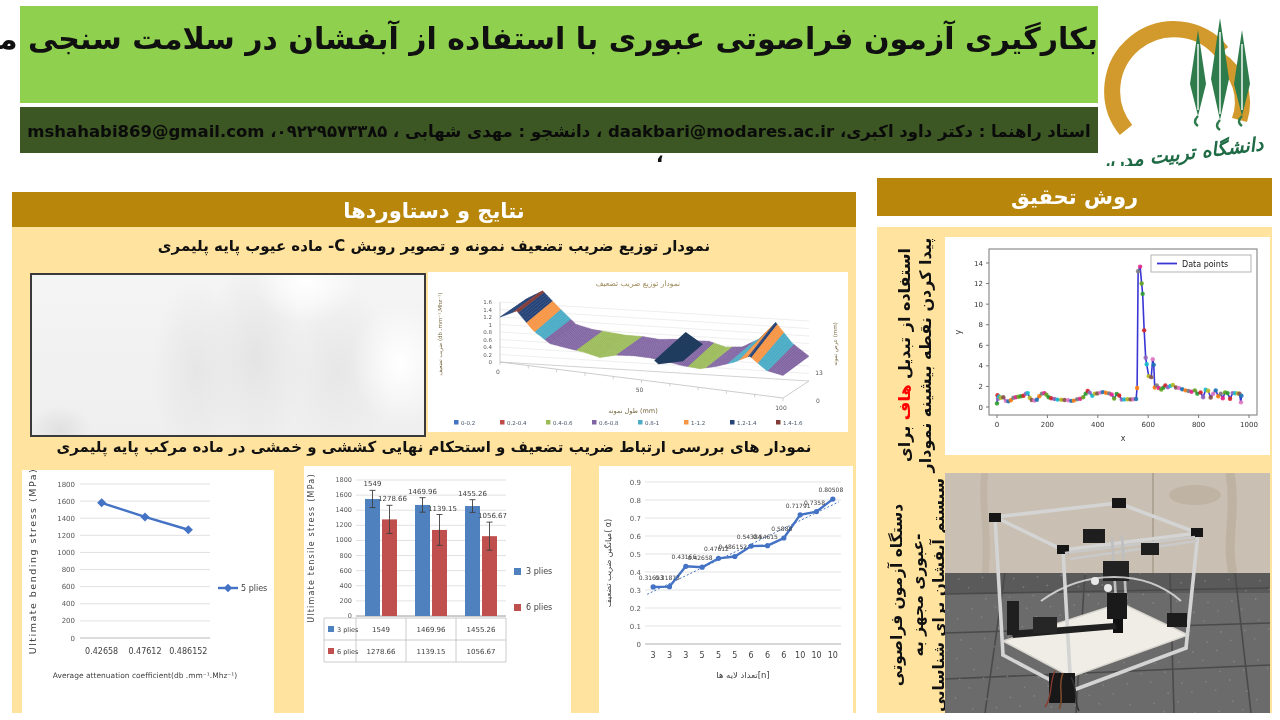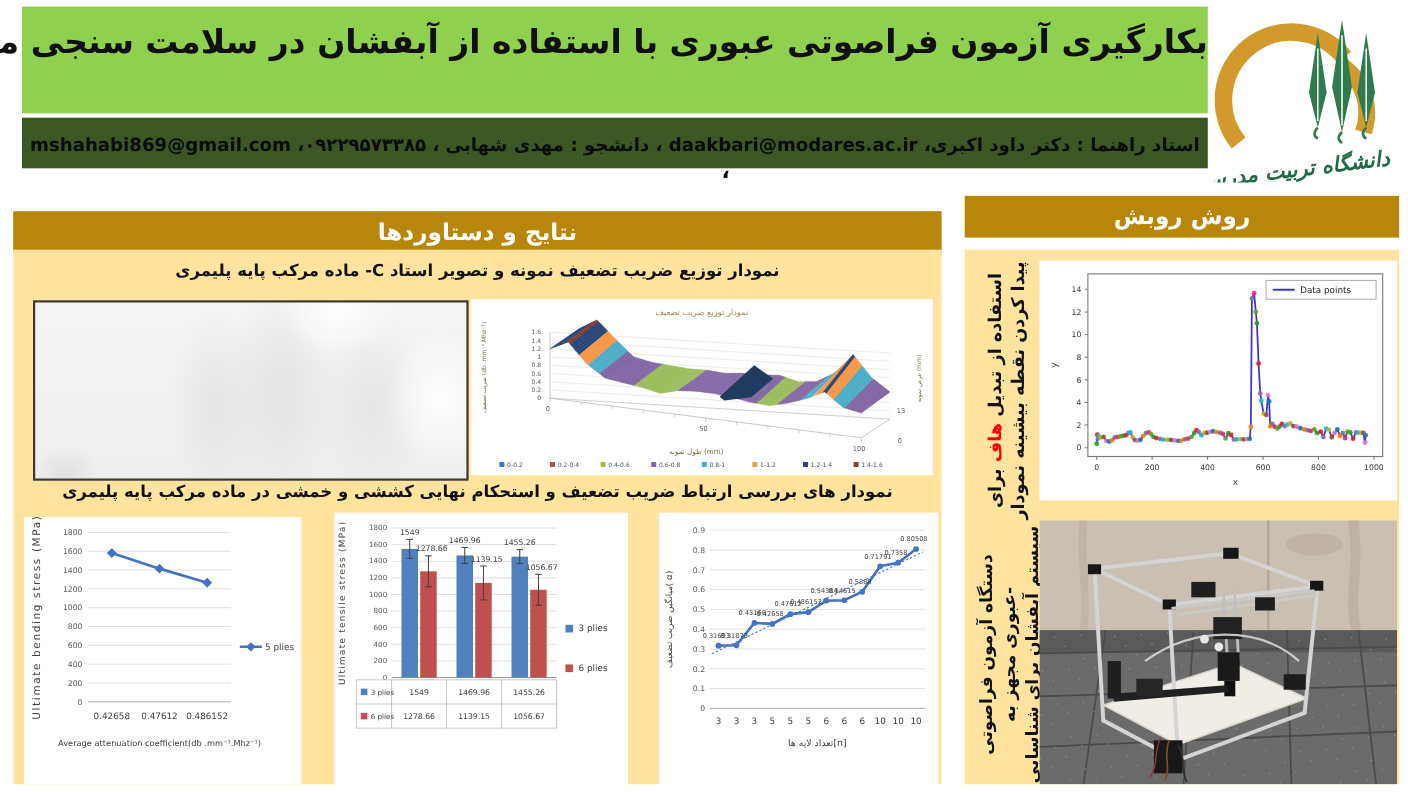--- a/index.html
+++ b/index.html
@@ -64,21 +64,21 @@
       <line x1="116" y1="28" x2="116" y2="110" stroke="#fff" stroke-width="1.4"></line>
       <line x1="138" y1="40" x2="138" y2="106" stroke="#fff" stroke-width="1.4"></line>
       <path d="M 94 112 q -6 6 0 10 M 116 116 q -6 6 0 10 M 138 112 q -6 6 0 10" fill="none" stroke="#2E7B4C" stroke-width="2.4"></path>
     </g>
     <text x="160" y="146" text-anchor="end" font-size="19" font-weight="bold" font-style="italic" fill="#1E6B45" transform="rotate(-7 160 146)">دانشگاه تربیت مدرس</text>
   </svg>
 </div>
 
 <div class="abs sec-header hdr-left">نتایج و دستاوردها</div>
 <div class="abs panel panel-left">
-  <div class="abs caption cap1 rtl">نمودار توزیع ضریب تضعیف نمونه و تصویر استاد C- ماده مرکب پایه پلیمری</div>
+  <div class="abs caption cap1 rtl">نمودار توزیع ضریب تضعیف نمونه و تصویر روبش C- ماده عیوب پایه پلیمری</div>
 
   <div class="abs cscan"></div>
 
   <div class="abs card surface-card">
     <svg id="chart-surface" width="420" height="160">
         <text x="210" y="14" font-size="7.5" fill="#9E8A5A" text-anchor="middle">نمودار توزیع ضریب تضعیف</text>
         <line x1="72" y1="30" x2="381" y2="49" stroke="#E6E6E6" stroke-width="0.7"></line>
         <text x="64" y="32" font-size="5.5" fill="#595959" text-anchor="end">1.6</text>
         <line x1="72" y1="37.5" x2="381" y2="56.5" stroke="#E6E6E6" stroke-width="0.7"></line>
         <text x="64" y="39.5" font-size="5.5" fill="#595959" text-anchor="end">1.4</text>
@@ -482,21 +482,21 @@
         <text x="184.83333333333331" y="192" font-size="8" fill="#404040" text-anchor="middle">6</text>
         <text x="201.16666666666666" y="192" font-size="8" fill="#404040" text-anchor="middle">10</text>
         <text x="217.49999999999997" y="192" font-size="8" fill="#404040" text-anchor="middle">10</text>
         <text x="233.83333333333331" y="192" font-size="8" fill="#404040" text-anchor="middle">10</text>
         <text x="144" y="212" font-size="8.5" fill="#404040" text-anchor="middle">تعداد لایه ها[n]</text>
         <text x="12" y="97" font-size="8" fill="#404040" text-anchor="middle" transform="rotate(-90 12 97)">میانگین ضریب تضعیف( α)</text>
       </svg>
   </div>
 </div>
 
-<div class="abs sec-header hdr-right">روش روبش</div>
+<div class="abs sec-header hdr-right">روش تحقیق</div>
 <div class="abs panel panel-right">
 
   <div class="abs vcap vcapA">
     <span>استفاده از تبدیل </span><span class="hl">هاف</span><span> برای</span><br>
     <span>پیدا کردن نقطه بیشینه نمودار</span>
   </div>
 
   <div class="abs card plot-card">
     <svg id="chart-hough" width="325" height="218">
         <rect x="44" y="12" width="268" height="166" fill="#ffffff" stroke="#777777" stroke-width="1"></rect>

